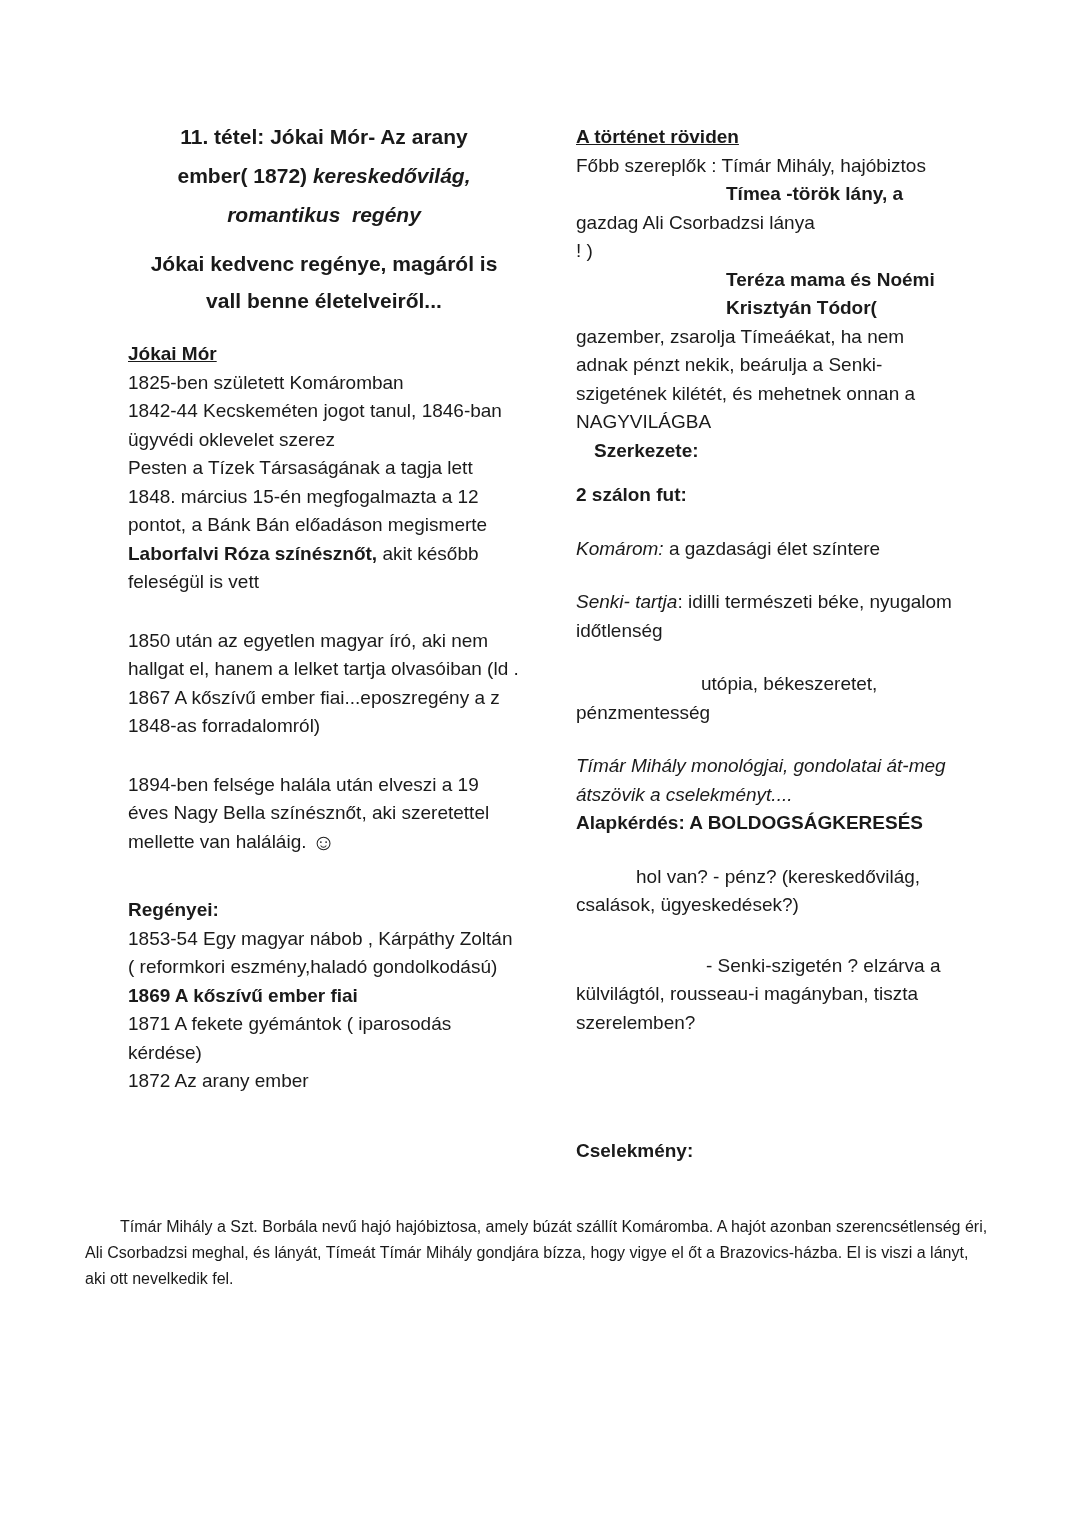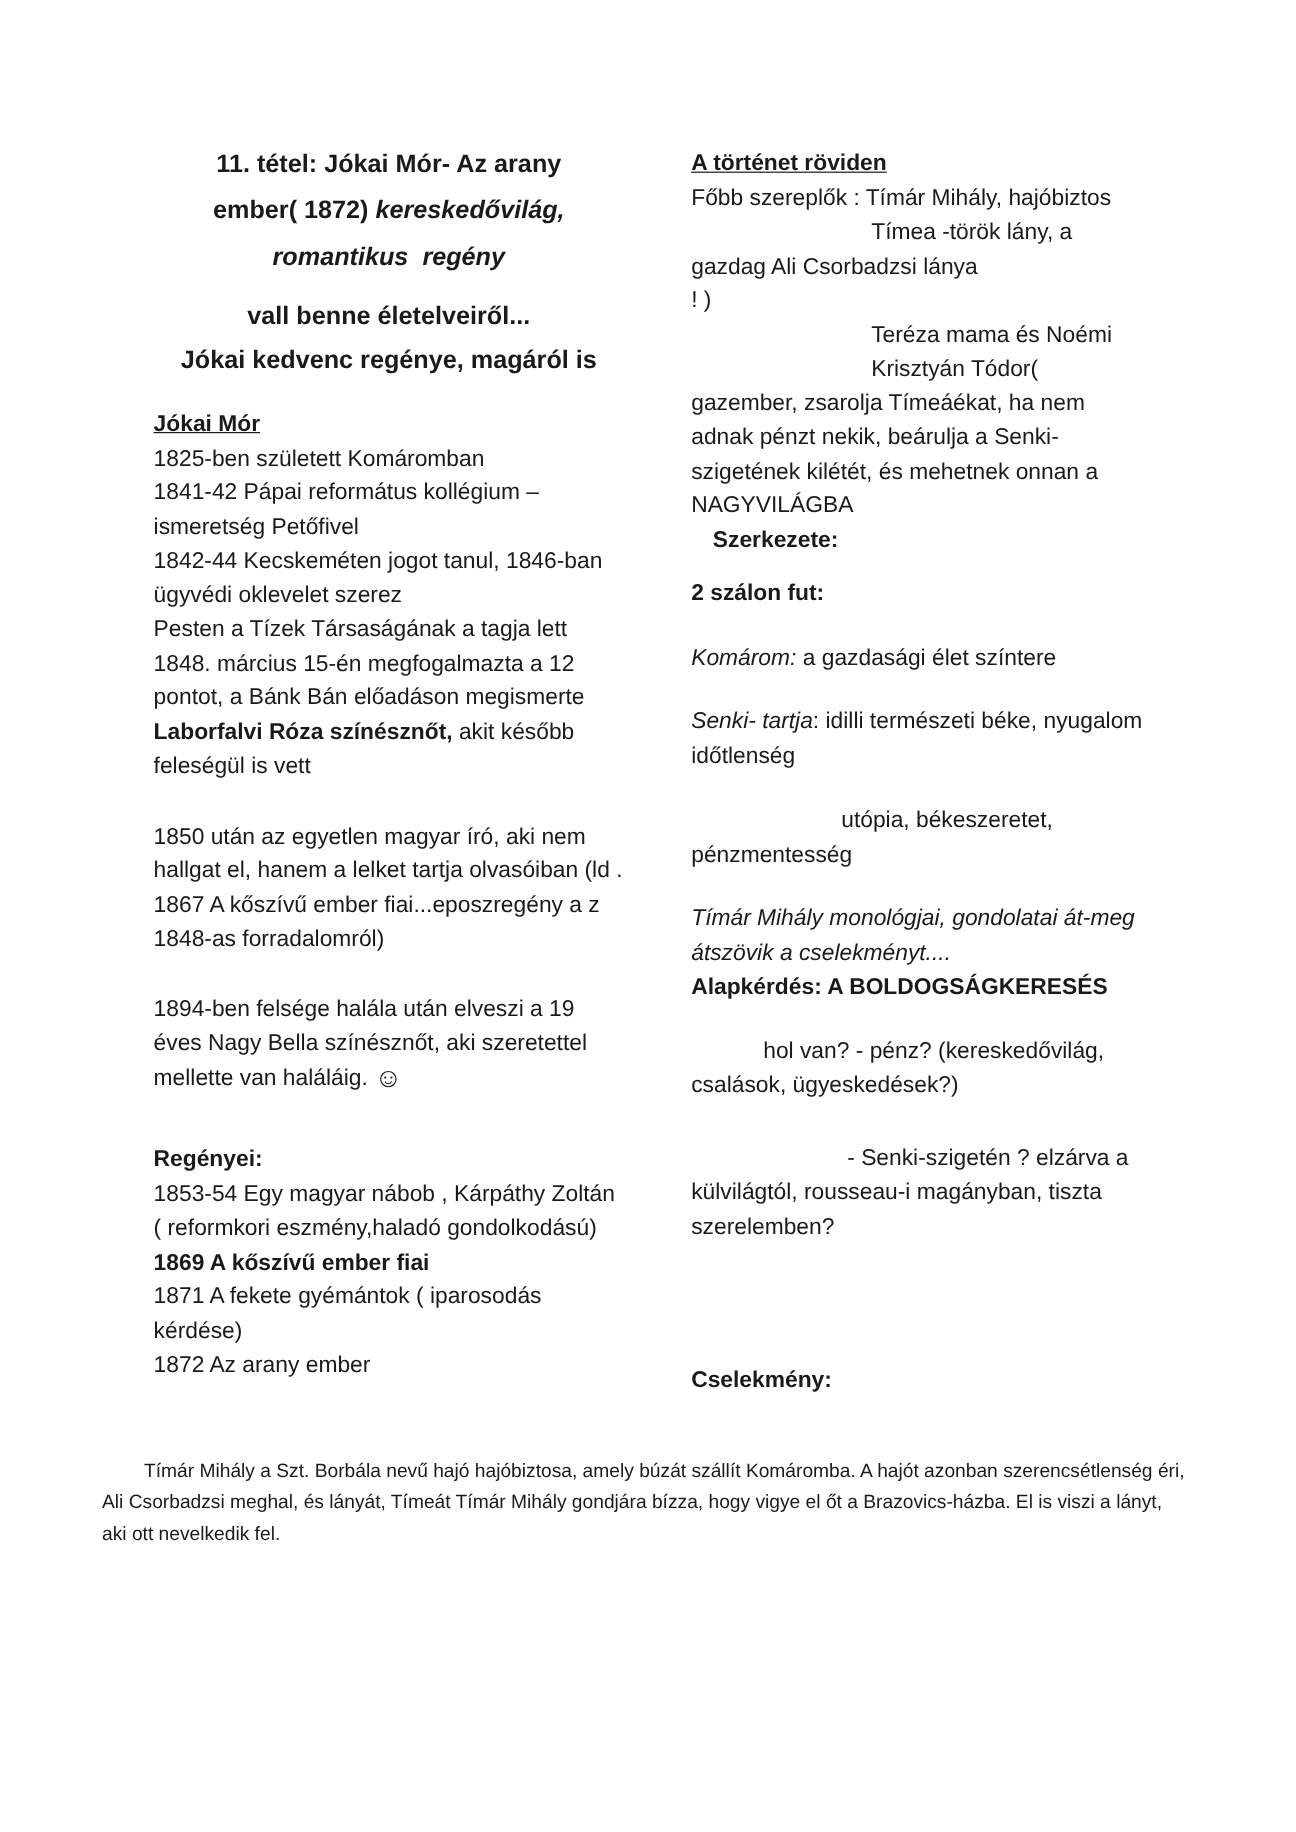--- a/index.html
+++ b/index.html
@@ -47,21 +47,21 @@
     font-weight: bold;
     text-decoration: underline;
   }
 
   .gap-sm { margin-bottom: 16px; }
   .gap-md { margin-bottom: 25px; }
   .gap-lg { margin-bottom: 30px; }
   .gap-xl { margin-bottom: 40px; }
 
   .pad-18  { padding-left: 18px; }
-  .ind-150 { padding-left: 150px; }
+  .ind-150 { padding-left: 150px; font-weight: bold; }
   .ti-60   { text-indent: 60px; }
   .ti-125  { text-indent: 125px; }
   .ti-130  { text-indent: 130px; margin-top: 32px; }
 
   .smiley { font-size: 23px; line-height: 1; vertical-align: -2px; }
 
   .plot-heading { font-weight: bold; margin-top: 100px; }
 
   .bottom-para {
     margin: 48px 90px 0 85px;
@@ -79,29 +79,28 @@
 
     <div class="col-left">
 
       <h1 class="doc-title">
         <span class="line">11. tétel: Jókai Mór- Az arany</span>
         <span class="line"><span>ember( 1872) </span><span class="italic">kereskedővilág,</span></span>
         <span class="line italic">romantikus&nbsp; regény</span>
       </h1>
 
       <h2 class="doc-subtitle">
+        <span class="line">Jókai kedvenc regénye, magáról is</span>
         <span class="line">vall benne életelveiről...</span>
-        <span class="line">Jókai kedvenc regénye, magáról is</span>
       </h2>
 
       <p class="h-section">Jókai Mór</p>
 
       <div class="gap-lg">
         <p>1825-ben született Komáromban</p>
-        <p>1841-42 Pápai református kollégium – ismeretség Petőfivel</p>
         <p>1842-44 Kecskeméten jogot tanul, 1846-ban ügyvédi oklevelet szerez</p>
         <p>Pesten a Tízek Társaságának a tagja lett</p>
         <p><span>1848. március 15-én megfogalmazta a 12 pontot, a Bánk Bán előadáson megismerte </span><span class="bold">Laborfalvi Róza színésznőt,</span><span> akit később feleségül is vett</span></p>
       </div>
 
       <p class="gap-lg">1850 után az egyetlen magyar író, aki nem hallgat el, hanem a lelket tartja olvasóiban (ld . 1867 A kőszívű ember fiai...eposzregény a z 1848-as forradalomról)</p>
 
       <p class="gap-xl"><span>1894-ben felsége halála után elveszi a 19 éves Nagy Bella színésznőt, aki szeretettel mellette van haláláig. </span><span class="smiley">☺</span></p>
 
       <div>

